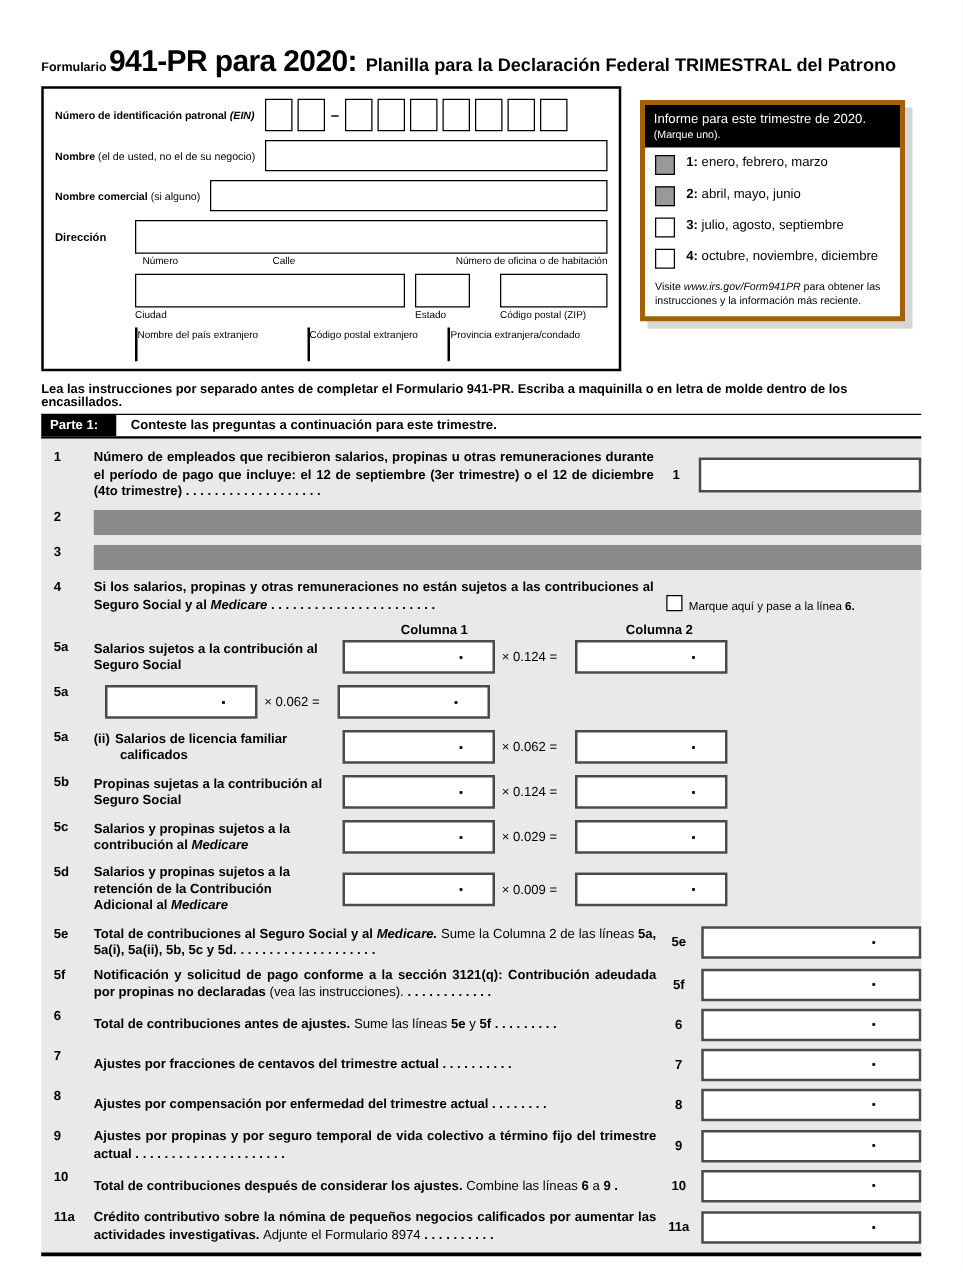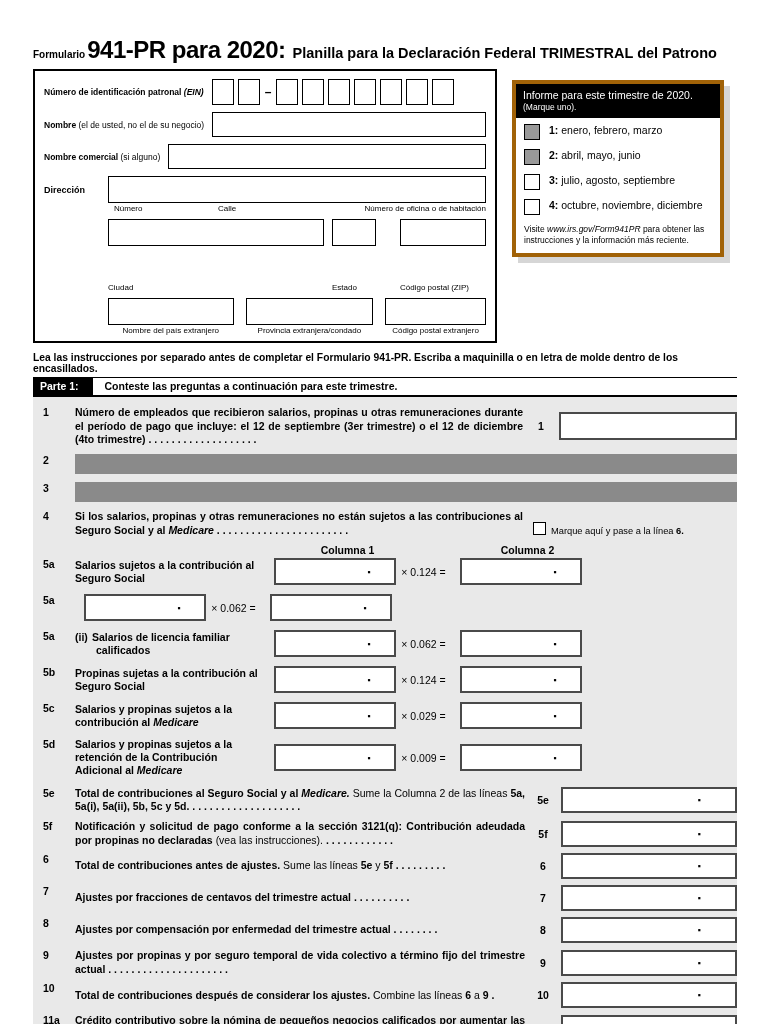--- a/index.html
+++ b/index.html
@@ -35,28 +35,28 @@
   .tinput { border: 1.3px solid #000; height: 25px; background: #fff; flex: 1; margin-left: 8px; }
   .dirwrap { display:flex; margin-bottom: 2px; }
   .dirlabel { width: 64px; font-size: 9px; font-weight: bold; padding-top: 9px; }
   .dircol { flex: 1; }
   .bigbox { border: 1.3px solid #000; height: 27px; background:#fff; }
   .subl { display:flex; font-size: 8px; margin-top: 1px; margin-bottom: 4px; }
   .subl .s1 { width: 110px; padding-left: 6px; }
   .subl .s2 { flex: 1; }
   .subl .s3 { text-align: right; }
   .cityrow { display:flex; gap: 8px; padding-left: 64px; }
-  .citycol { display:flex; flex-direction: column; gap: 36px; }
+  .citycol { display:flex; flex-direction: column; }
   .citycol .bx { border: 1.3px solid #000; height: 27px; background: #fff; }
   .citycol .cl { font-size: 8px; margin-top: 1px; }
   .c-city { flex: 1; }
   .c-state { width: 44px; }
   .c-zip { width: 102px; padding-left: 16px; }
   .forrow { display:flex; gap: 12px; padding-left: 64px; margin-top: 6px; }
-  .forcol { display:flex; flex-direction: column; }
+  .forcol { display:flex; }
   .forcol .bx { border: 1.3px solid #000; height: 27px; background:#fff; }
   .forcol .cl { font-size: 8px; margin-top: 1px; text-align: center; }
   .f-pais { width: 132px; }
   .f-prov { width: 134px; }
   .f-cp { width: 106px; }
 
   
   .q-panel { width: 212px; border: 4px solid #a16207; background: #fff;
              box-shadow: 6px 6px 0 0 #d6d6d6; align-self: flex-start; margin-top: 11px; }
   .q-head { background: #000; color: #fff; padding: 5px 7px 6px 7px; }
@@ -179,27 +179,27 @@
         <div class="citycol c-zip">
           <div class="bx"></div>
           <span class="cl">Código postal (ZIP)</span>
         </div>
       </div>
       <div class="forrow">
         <div class="forcol f-pais">
           <div class="bx"></div>
           <span class="cl">Nombre del país extranjero</span>
         </div>
+        <div class="forcol f-cp">
+          <div class="bx"></div>
+          <span class="cl">Código postal extranjero</span>
+        </div>
         <div class="forcol f-prov">
           <div class="bx"></div>
           <span class="cl">Provincia extranjera/condado</span>
-        </div>
-        <div class="forcol f-cp">
-          <div class="bx"></div>
-          <span class="cl">Código postal extranjero</span>
         </div>
       </div>
     </div>
 
     <div class="q-panel">
       <div class="q-head">
         <div class="q-title">Informe para este trimestre de 2020.</div>
         <div class="q-sub">(Marque uno).</div>
       </div>
       <div class="q-opt">

